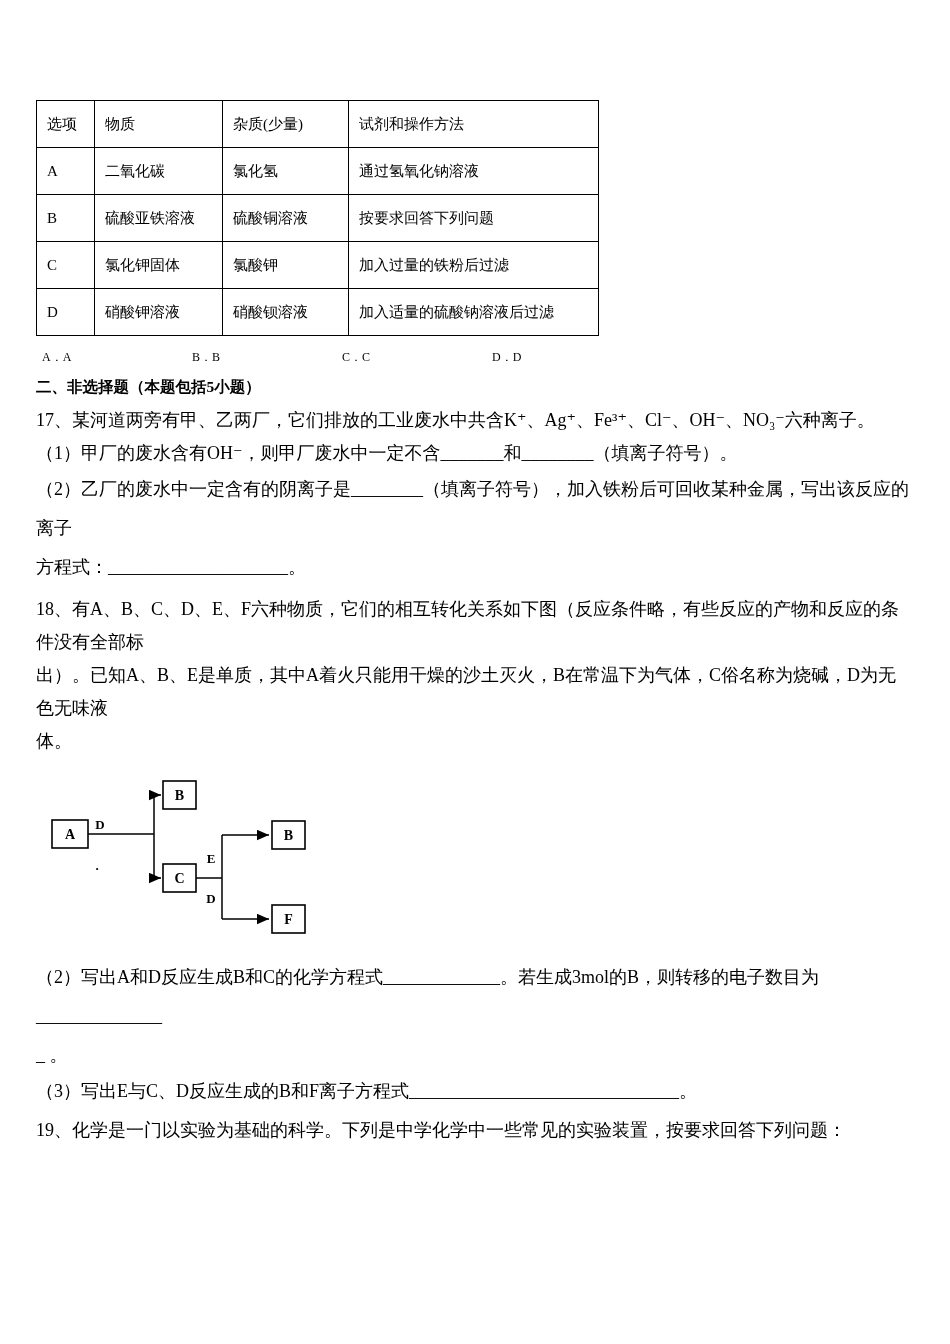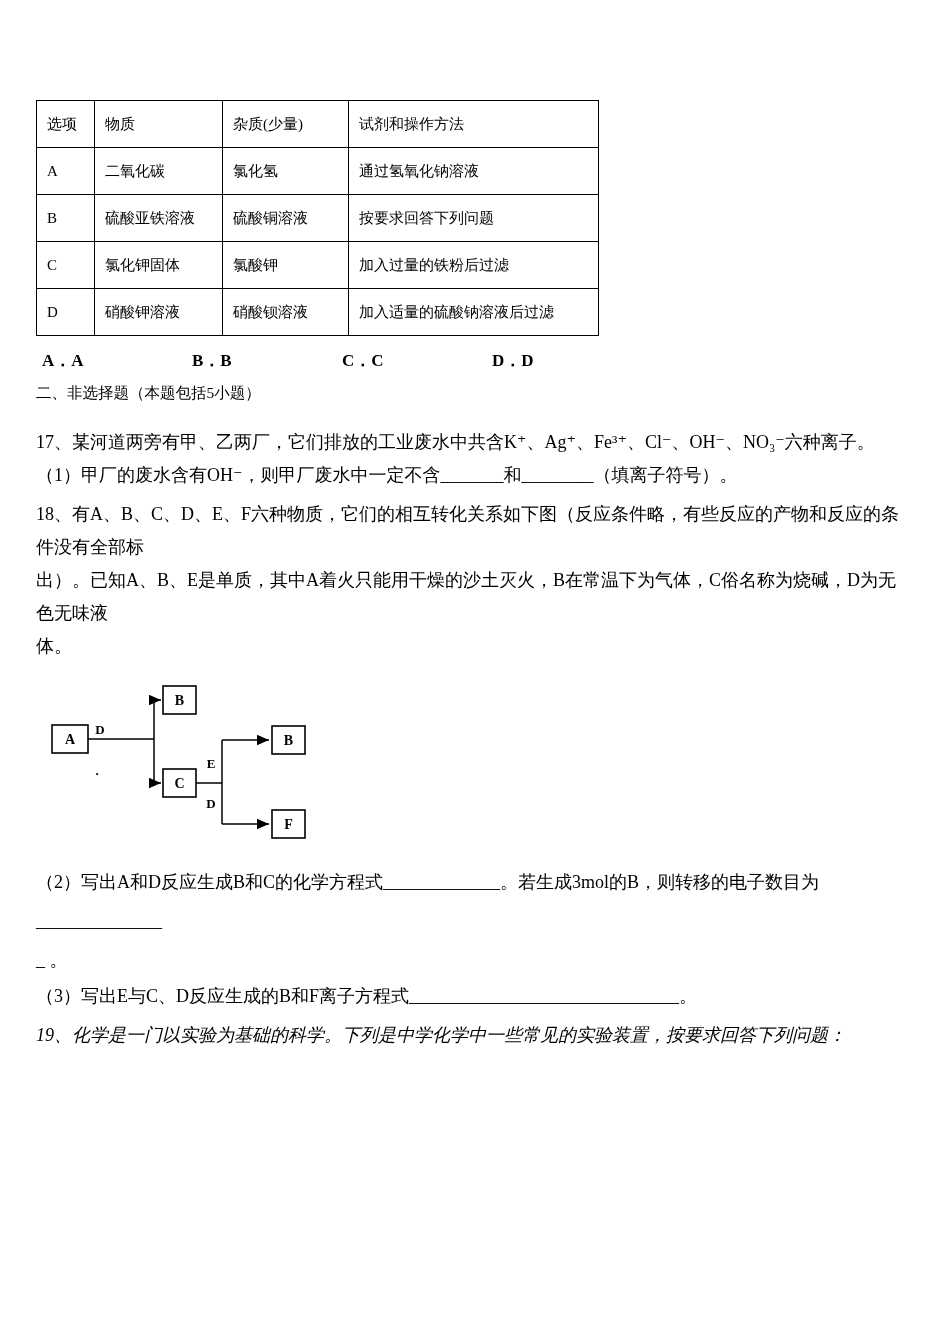--- a/index.html
+++ b/index.html
@@ -31,32 +31,32 @@
     font-size: 15px;
     vertical-align: middle;
     white-space: nowrap;
     overflow: hidden;
   }
   
   .opts {
     display: flex;
     width: 600px;
     margin: 13px 0 6px 6px;
-    font-weight: bold;
-    font-size: 17px;
+    font-weight: normal;
+    font-size: 12px;
   }
   .opts span { width: 167px; }
   
   .para { margin: 0 0 6px 0; }
   .line {
     font-size: 18px;
     line-height: 33px;
     white-space: pre-wrap;
   }
-  .heading { font-size: 15.5px; line-height: 30px; margin: 4px 0 18px 0; white-space: pre-wrap; }
+  .heading { font-size: 15.5px; line-height: 30px; margin: 4px 0 2px 0; white-space: pre-wrap; font-weight: bold; }
   .gap-lines .line { line-height: 39px; }
   
   .diagram-wrap { margin: 14px 0 10px 12px; }
   .diagram-wrap svg text {
     font-family: "Liberation Serif", "DejaVu Serif", serif;
     font-weight: bold;
     fill: #000;
   }
 </style>
 </head>
@@ -110,20 +110,24 @@
     <span>B．B</span>
     <span>C．C</span>
     <span>D．D</span>
   </div>
 
   <div class="heading">二、非选择题（本题包括5小题）</div>
 
   <div class="para">
     <div class="line">17、某河道两旁有甲、乙两厂，它们排放的工业废水中共含K⁺、Ag⁺、Fe³⁺、Cl⁻、OH⁻、NO₃⁻六种离子。</div>
     <div class="line">（1）甲厂的废水含有OH⁻，则甲厂废水中一定不含_______和________（填离子符号）。</div>
+    <div class="gap-lines">
+      <div class="line">（2）乙厂的废水中一定含有的阴离子是________（填离子符号），加入铁粉后可回收某种金属，写出该反应的离子</div>
+      <div class="line">方程式：____________________。</div>
+    </div>
   </div>
 
   <div class="para" style="margin-top:4px;">
     <div class="line">18、有A、B、C、D、E、F六种物质，它们的相互转化关系如下图（反应条件略，有些反应的产物和反应的条件没有全部标</div>
     <div class="line">出）。已知A、B、E是单质，其中A着火只能用干燥的沙土灭火，B在常温下为气体，C俗名称为烧碱，D为无色无味液</div>
     <div class="line">体。</div>
 
     <div class="diagram-wrap">
       <svg width="285" height="172" viewBox="0 0 285 172">
         <defs>
@@ -161,17 +165,17 @@
       </svg>
     </div>
 
     <div class="gap-lines">
       <div class="line">（2）写出A和D反应生成B和C的化学方程式_____________。若生成3mol的B，则转移的电子数目为______________</div>
       <div class="line">_ 。</div>
     </div>
     <div class="line">（3）写出E与C、D反应生成的B和F离子方程式______________________________。</div>
   </div>
 
-  <div class="para" style="margin-top:0;font-style:italic;">
+  <div class="para" style="margin-top:0;">
     <div class="line">19、化学是一门以实验为基础的科学。下列是中学化学中一些常见的实验装置，按要求回答下列问题：</div>
   </div>
 
 </div>
 
 </body></html>

